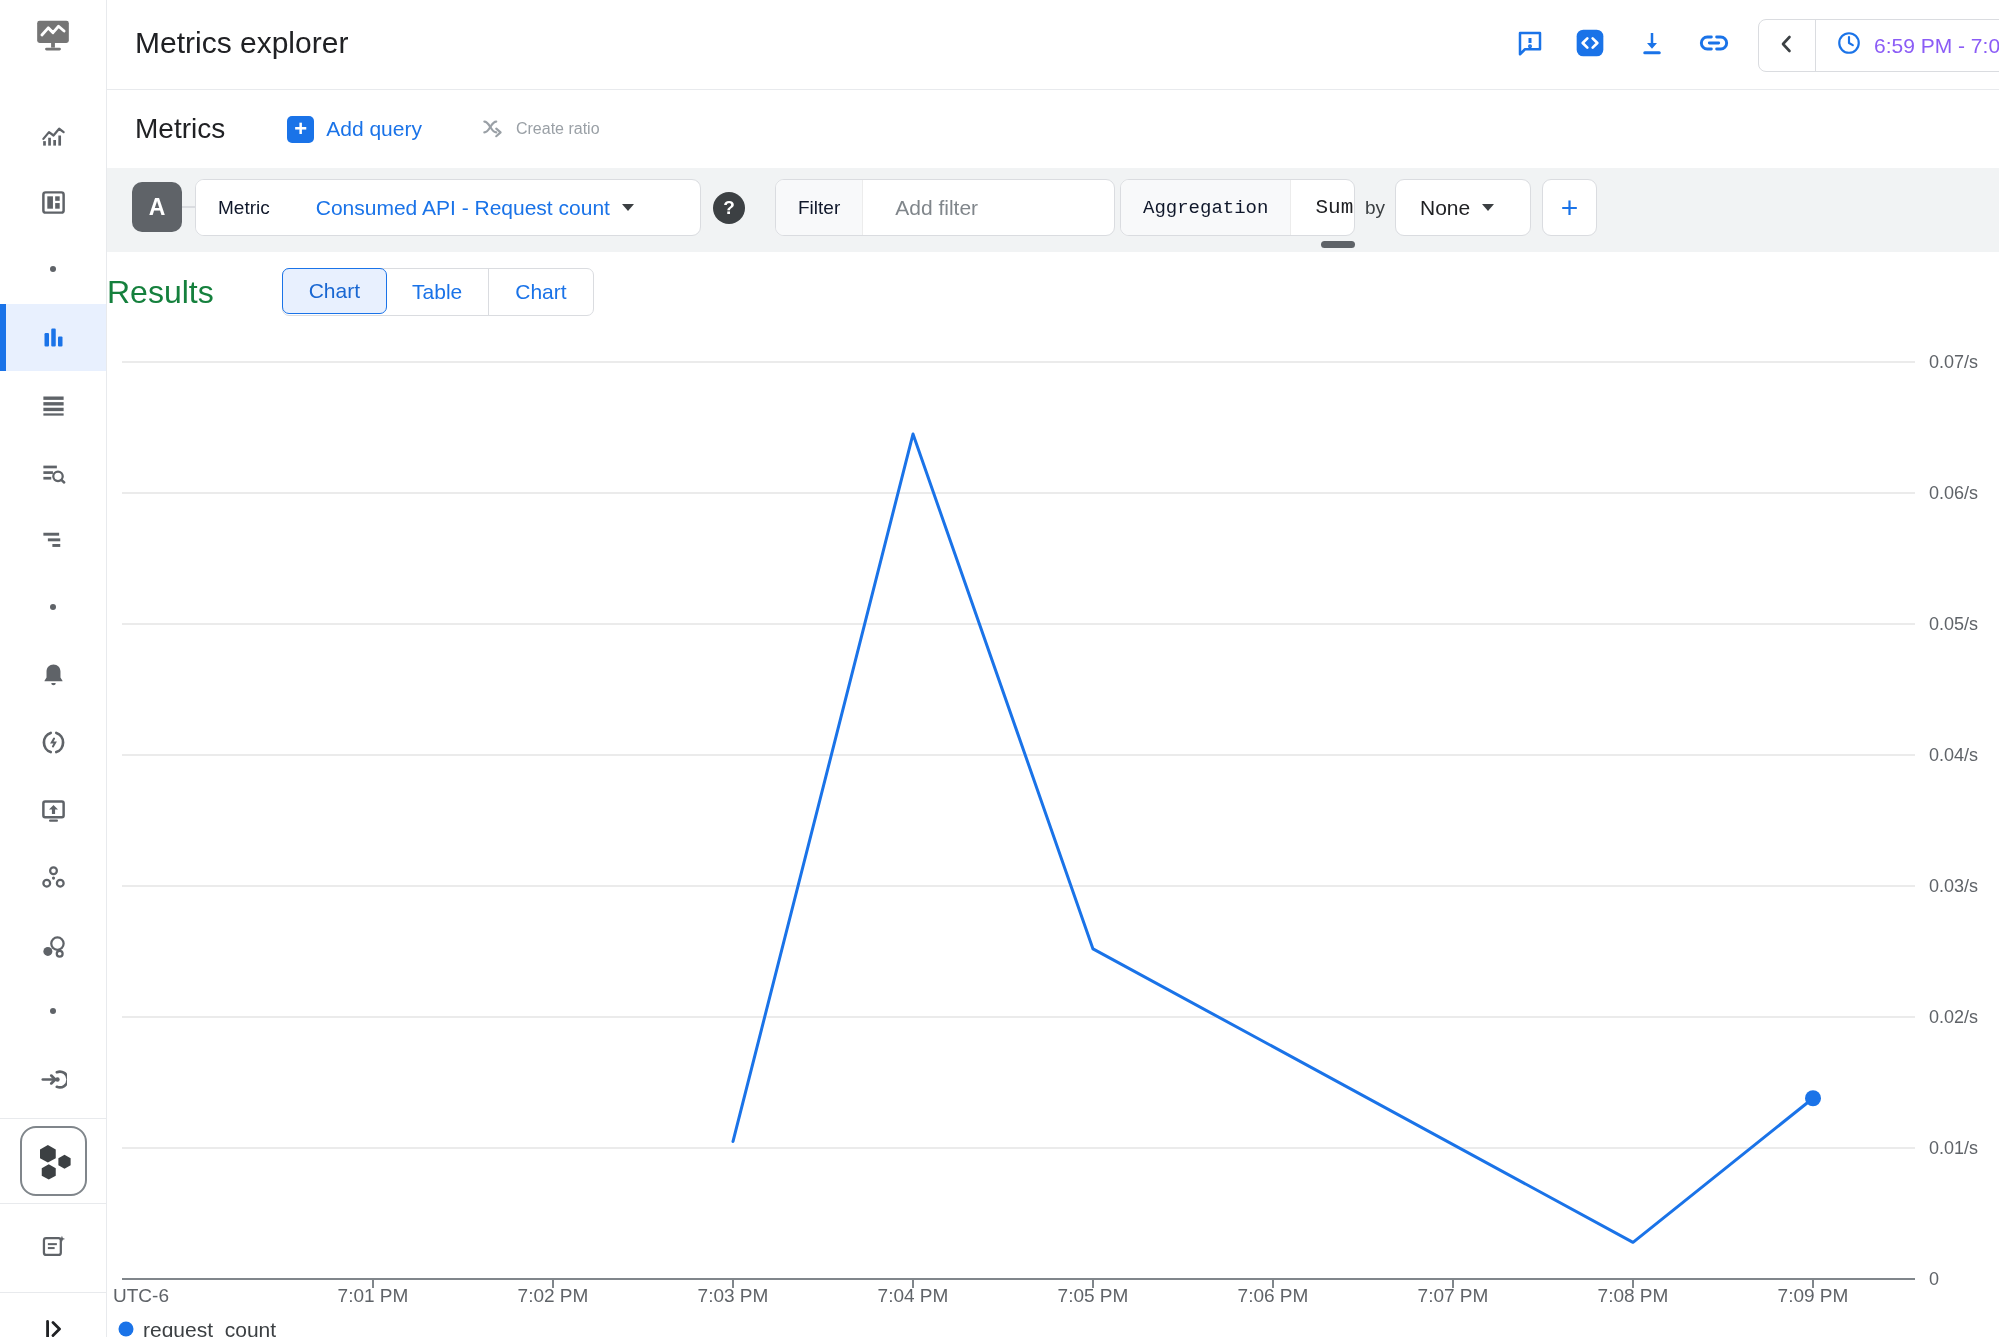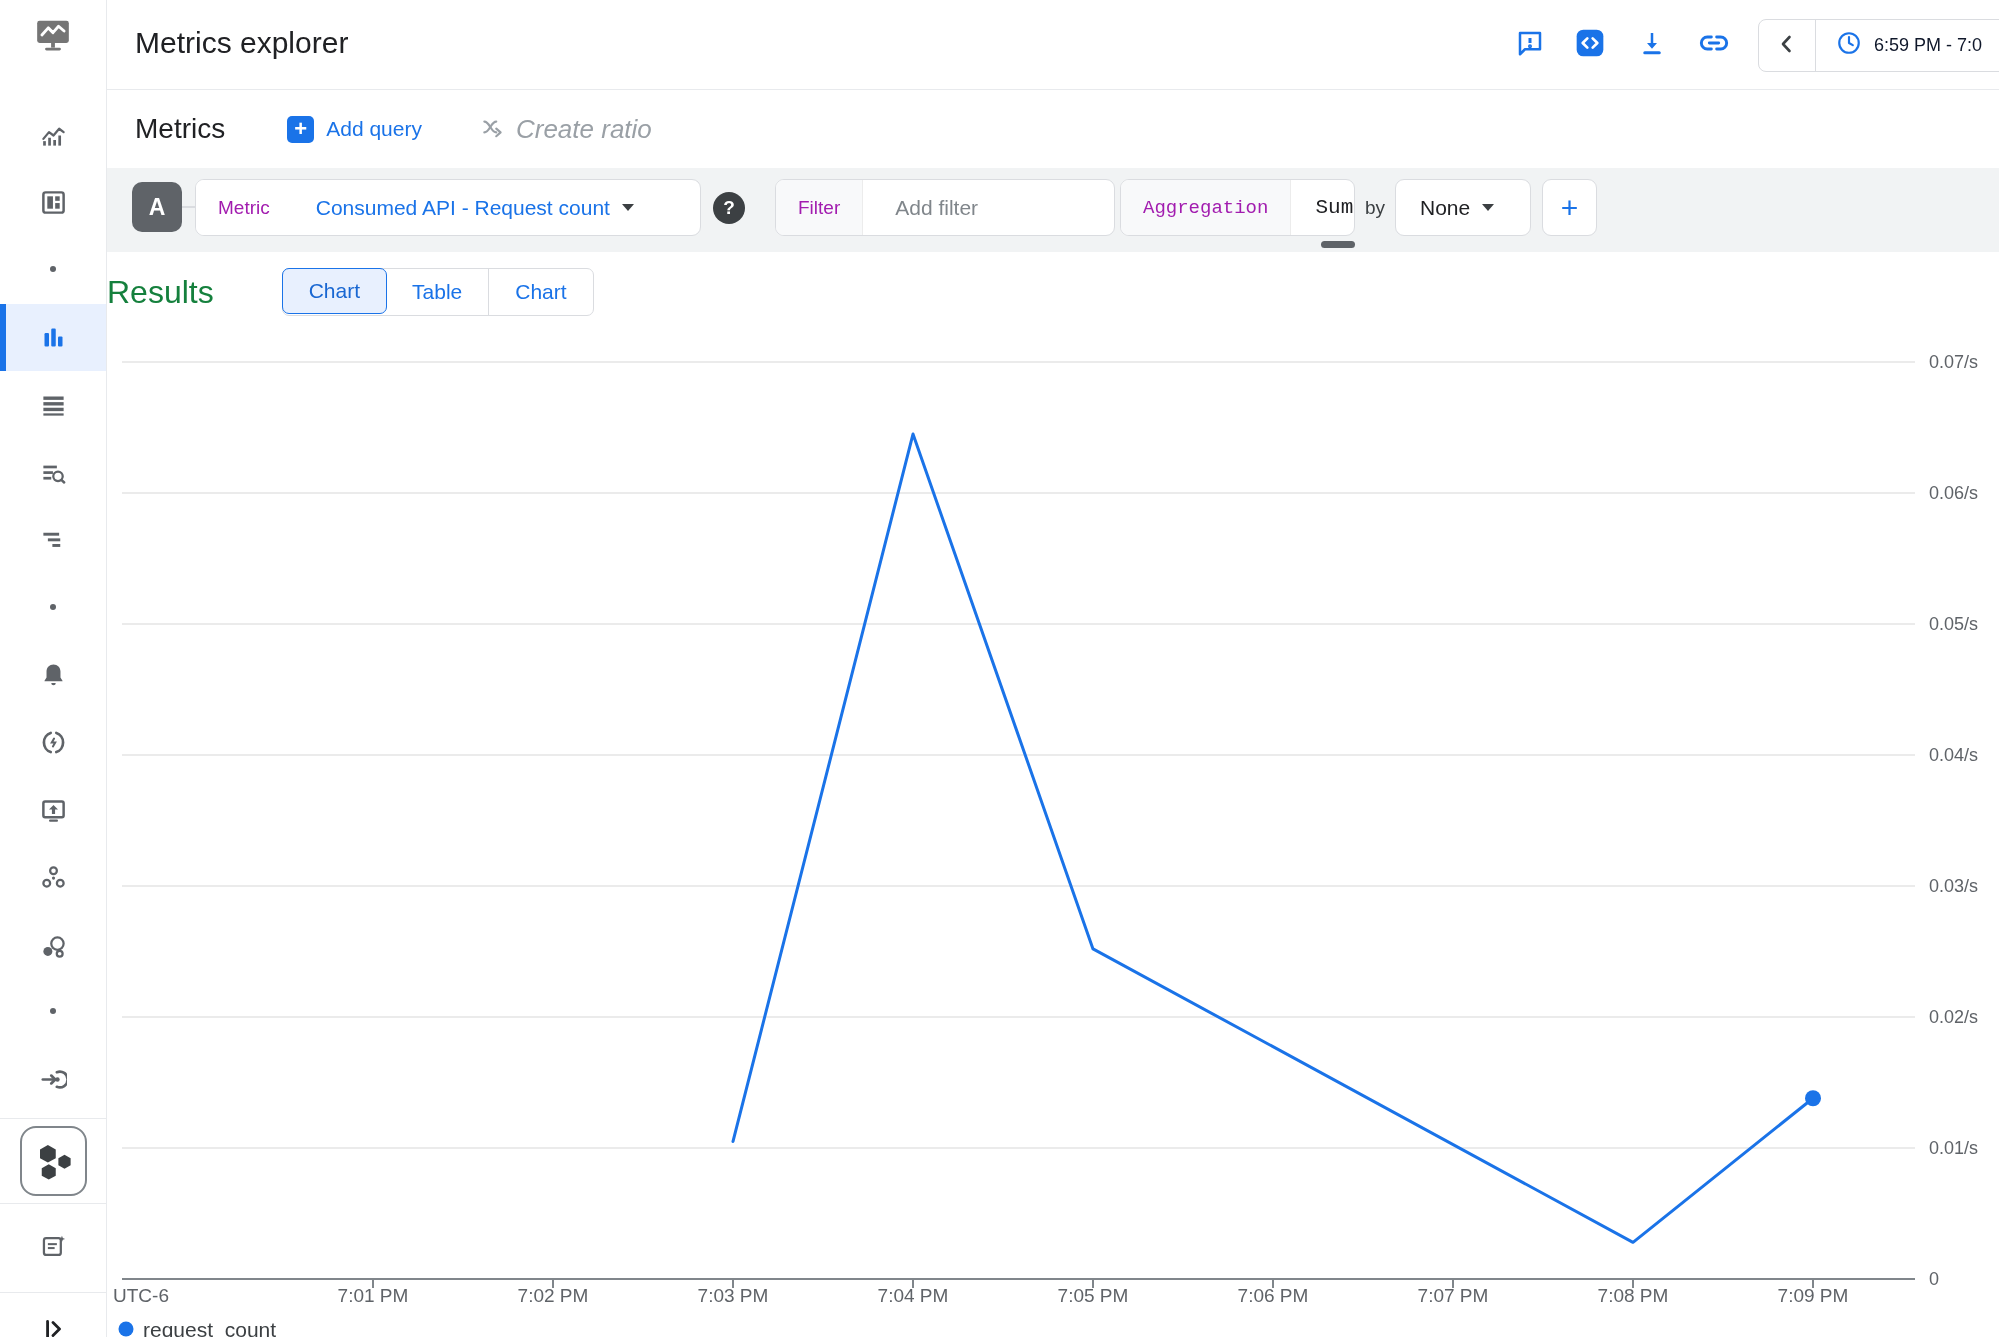--- a/index.html
+++ b/index.html
@@ -35,44 +35,44 @@
     position:relative; height:90px; border-bottom:1px solid #e8eaed; background:#fff;
   }
   .page-title { position:absolute; left:28px; top:26px; font-size:30px; font-weight:400; color:#202124; }
   .hdr-icon { position:absolute; top:25px; width:40px; height:40px; display:flex; align-items:center; justify-content:center; cursor:pointer; }
   .time-group {
     position:absolute; left:1651px; top:19px; width:430px; height:53px;
     border:1px solid #dadce0; border-radius:8px; display:flex; align-items:center; background:#fff;
   }
   .time-chevron { width:56px; height:100%; display:flex; align-items:center; justify-content:center; cursor:pointer; }
   .time-sep { width:1px; align-self:stretch; background:#dadce0; }
-  .time-val { display:flex; align-items:center; gap:12px; padding-left:20px; color:#0f172a; font-size:18px; cursor:pointer; white-space:nowrap; }
+  .time-val { display:flex; align-items:center; gap:12px; padding-left:20px; color:#8b5cf6; font-size:21px; cursor:pointer; white-space:nowrap; }
   
   .queries-bar { position:relative; height:78px; background:#fff; display:flex; align-items:center; }
   .queries-title { font-size:28px; color:#202124; margin-left:28px; }
   .add-query { display:flex; align-items:center; gap:12px; margin-left:62px; cursor:pointer; }
   .add-query .plus-box { width:27px; height:27px; border-radius:5px; background:#1a73e8; color:#fff; display:flex; align-items:center; justify-content:center; font-size:22px; font-weight:bold; line-height:1; }
   .add-query .lbl { color:#1a73e8; font-size:21px; font-weight:500; }
   .create-ratio { display:flex; align-items:center; gap:10px; margin-left:58px; cursor:default; }
-  .create-ratio .lbl { color:#9aa0a6; font-size:26px;font-style:italic; }
+  .create-ratio .lbl { color:#9aa0a6; font-size:16px; }
   
   .builder { position:relative; height:84px; background:#f1f3f4; }
   .qchip {
     position:absolute; left:25px; top:14px; width:50px; height:50px; border-radius:10px;
     background:#5f6368; color:#fff; font-size:23px; font-weight:bold;
     display:flex; align-items:center; justify-content:center; cursor:pointer;
   }
   .chip-link { position:absolute; left:75px; top:38px; width:13px; height:2px; background:#dadce0; }
   .pill {
     position:absolute; top:11px; height:57px; background:#fff; border:1px solid #dadce0;
     border-radius:9px; display:flex; align-items:center; overflow:hidden;
   }
   .pill .cell-label {
     align-self:stretch; display:flex; align-items:center; padding:0 22px;
-    background:#f8f9fa; color:#a21caf; font-size:19px; font-weight:500; border-right:1px solid #ececec;
+    background:#f8f9fa; color:#0f172a; font-size:19px; font-weight:500; border-right:1px solid #ececec;
   }
   .pill .cell-value { display:flex; align-items:center; gap:12px; padding:0 24px; font-size:21px; cursor:pointer; }
   .blue { color:#1a73e8; }
   .caret { width:0; height:0; border-left:6px solid transparent; border-right:6px solid transparent; border-top:7px solid #3c4043; display:inline-block; }
   .help-circle {
     position:absolute; left:606px; top:24px; width:32px; height:32px; border-radius:50%;
     background:#3c4043; color:#fff; font-size:19px; font-weight:bold;
     display:flex; align-items:center; justify-content:center; cursor:pointer;
   }
   .placeholder { color:#80868b; font-size:21px; }

